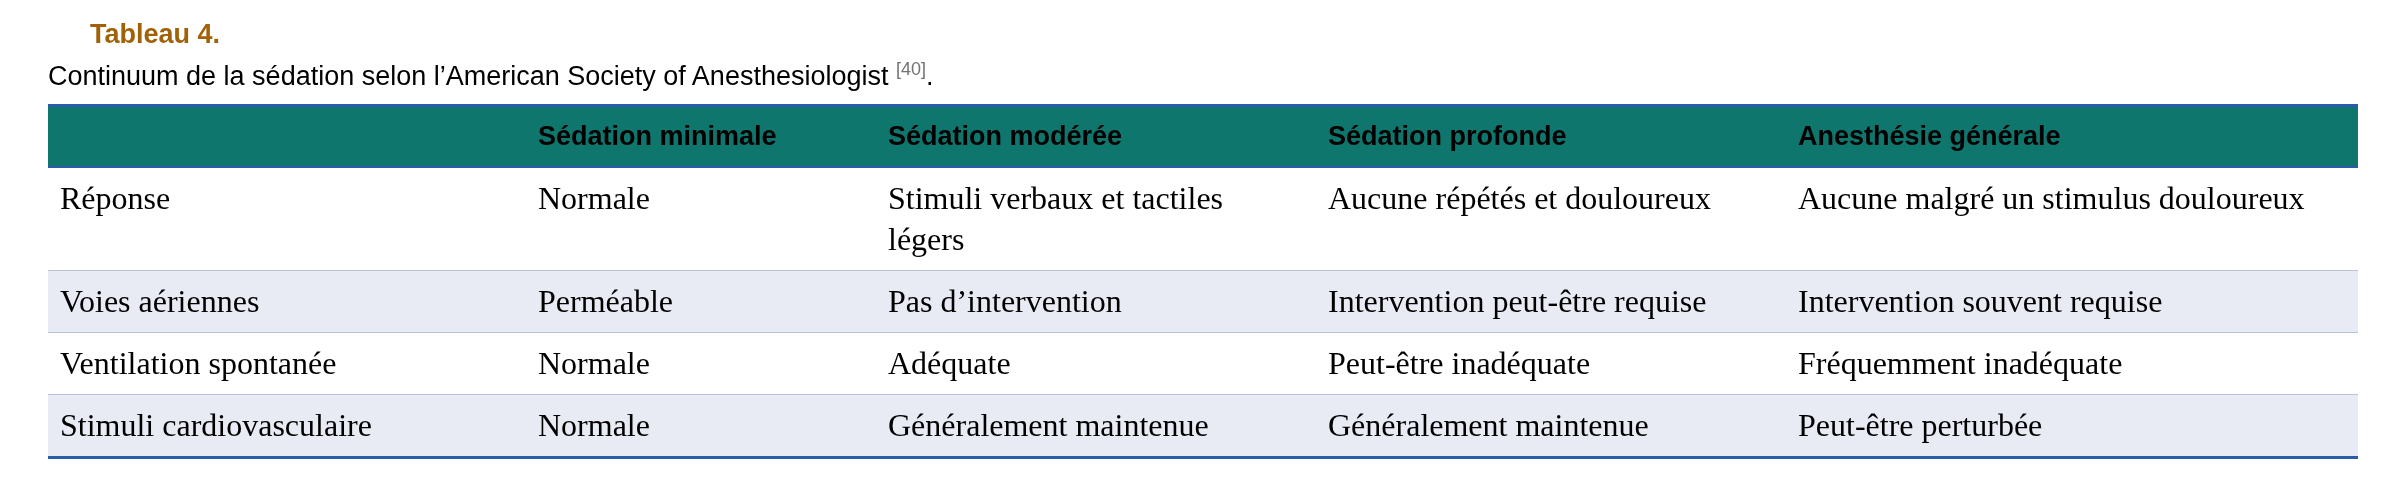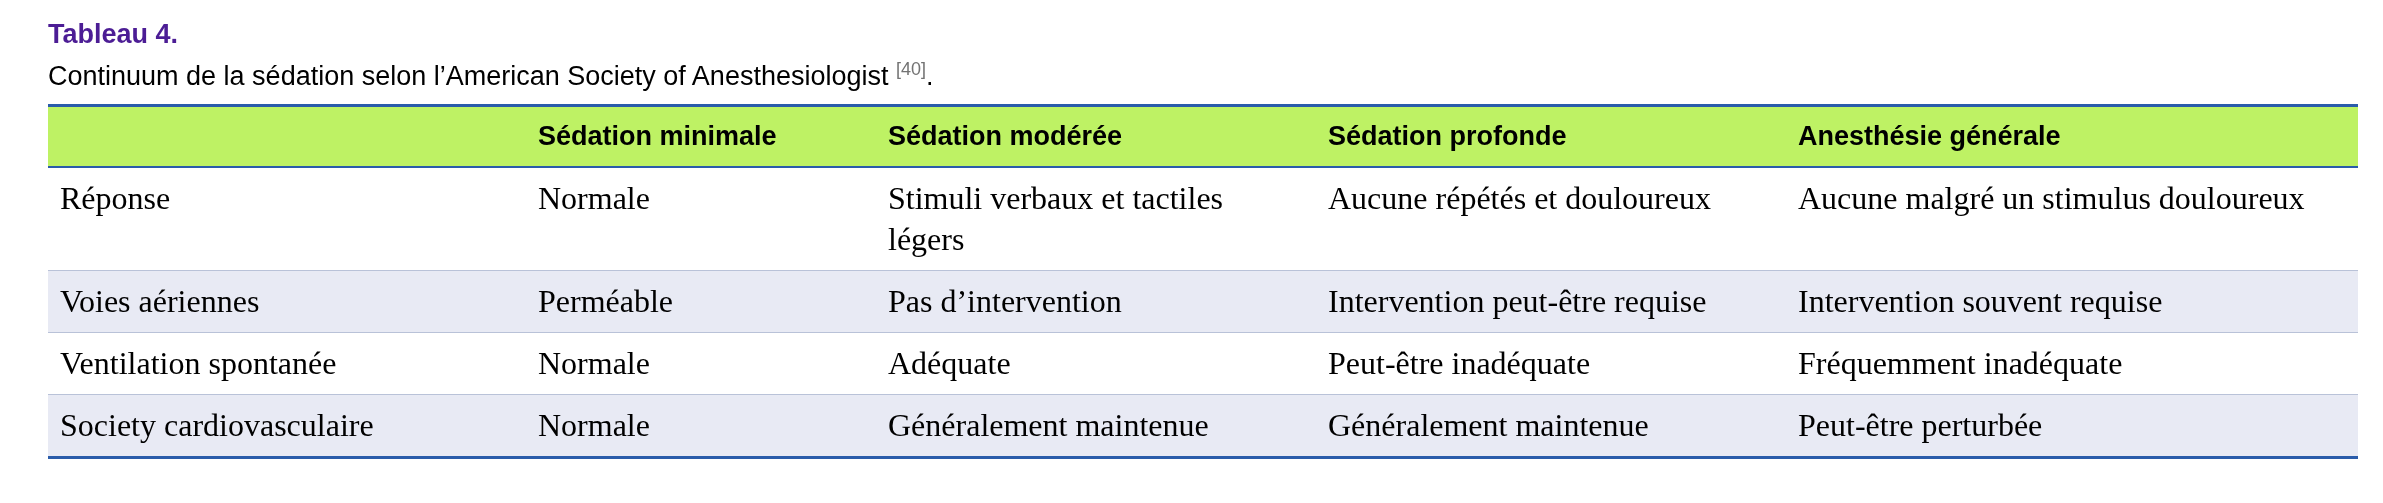--- a/index.html
+++ b/index.html
@@ -21,22 +21,23 @@
   }
   .caption-block {
     margin-left: 8px;
     margin-bottom: 10px;
   }
   .caption-label {
     font-family: "Liberation Sans", sans-serif;
     font-weight: bold;
     font-size: 27px;
     line-height: 1.25;
-    color: #4c1d95;
+    color: #a16207;
     display: block;
+    margin-left: 42px;
   }
   .caption-text {
     font-family: "Liberation Sans", sans-serif;
     font-size: 27px;
     line-height: 1.3;
     color: #000;
     display: block;
     margin-top: 6px;
   }
   .caption-text .ref {
@@ -50,21 +51,21 @@
     margin-left: 8px;
     table-layout: fixed;
   }
   table.sedation colgroup col.c0 { width: 480px; }
   table.sedation colgroup col.c1 { width: 350px; }
   table.sedation colgroup col.c2 { width: 440px; }
   table.sedation colgroup col.c3 { width: 470px; }
   table.sedation colgroup col.c4 { width: 570px; }
 
   table.sedation thead tr {
-    background: #bef264;
+    background: #0f766e;
     border-radius: 9px;
   }
   table.sedation thead th {
     font-family: "Liberation Sans", sans-serif;
     font-weight: bold;
     font-size: 27px;
     text-align: left;
     padding: 14px 10px 14px 10px;
     border-top: 3px solid #2a5caa;
     border-bottom: 2px solid #2a5caa;
@@ -138,21 +139,21 @@
         <td>Intervention souvent requise</td>
       </tr>
       <tr class="plain">
         <td class="first">Ventilation spontanée</td>
         <td>Normale</td>
         <td>Adéquate</td>
         <td>Peut-être inadéquate</td>
         <td>Fréquemment inadéquate</td>
       </tr>
       <tr class="shade">
-        <td class="first">Society cardiovasculaire</td>
+        <td class="first">Stimuli cardiovasculaire</td>
         <td>Normale</td>
         <td>Généralement maintenue</td>
         <td>Généralement maintenue</td>
         <td>Peut-être perturbée</td>
       </tr>
     </tbody>
   </table>
 
 </div>
 

